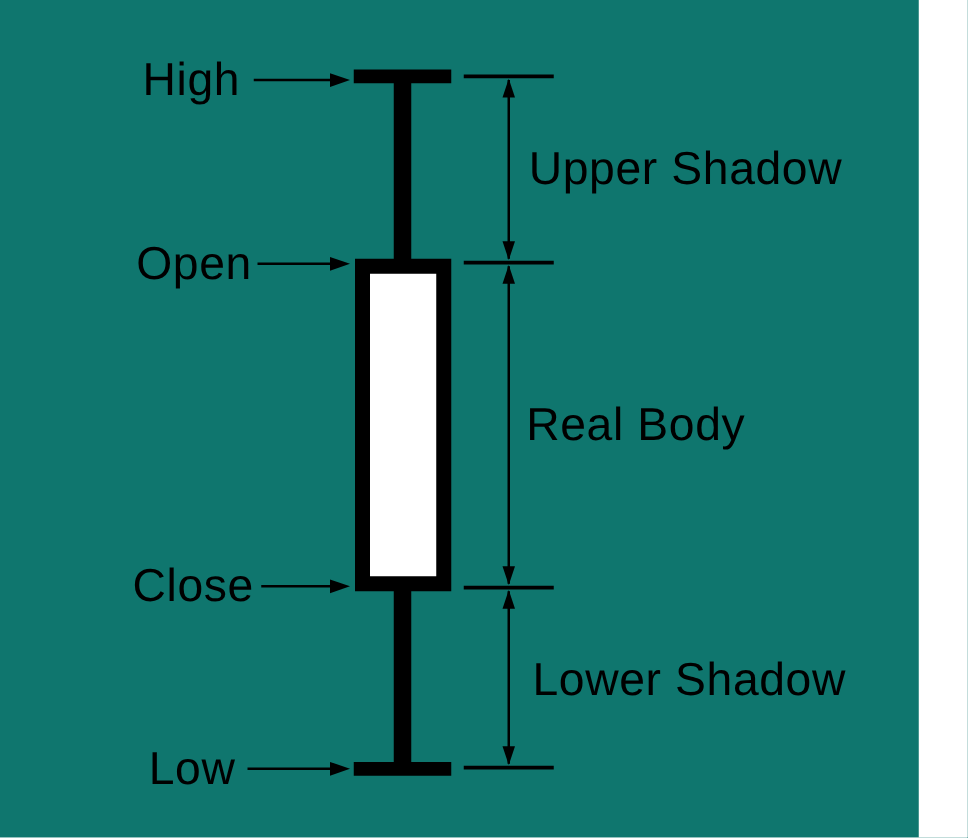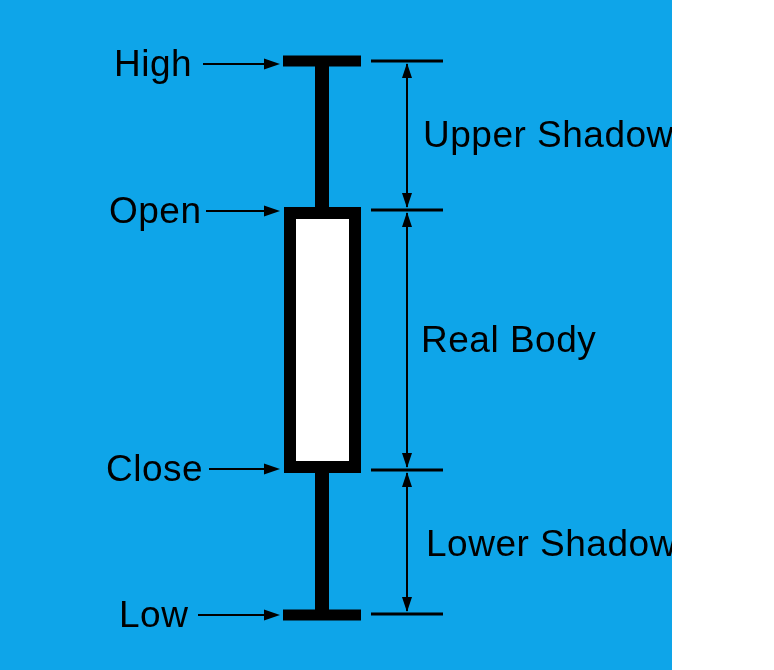--- a/index.html
+++ b/index.html
@@ -2,23 +2,23 @@
 <html><head>
 <meta charset="utf-8">
 <style>
   html, body {
     margin: 0;
     padding: 0;
     background: #ffffff;
   }
   .stage {
     position: relative;
-    width: 672px;
+    width: 735px;
     height: 670px;
-    background: #0ea5e9;
+    background: #0f766e;
     overflow: hidden;
     text-decoration: underline;
   }
   svg.diagram {
     display: block;
     width: 774px;
     height: 670px;
   }
   svg.diagram text {
     font-family: "Liberation Sans", "DejaVu Sans", sans-serif;

